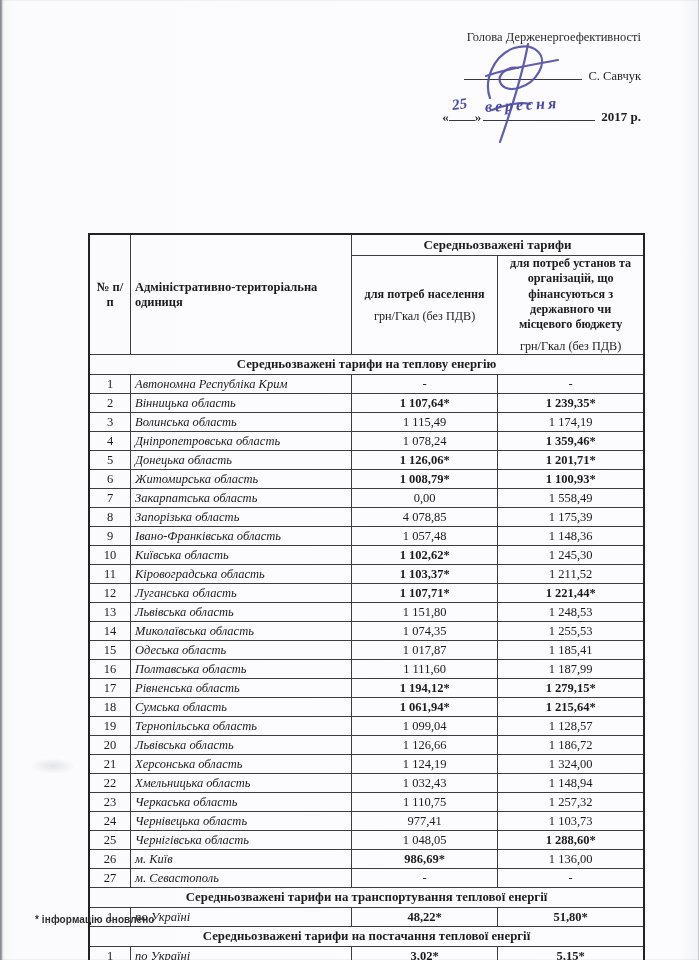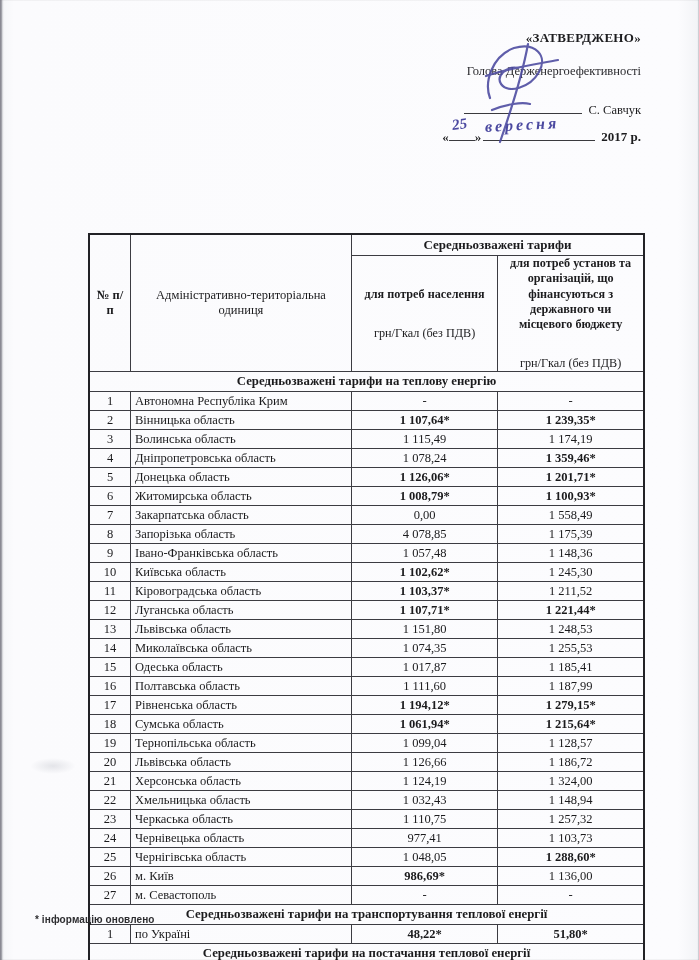--- a/index.html
+++ b/index.html
@@ -18,21 +18,21 @@
     overflow:hidden;
   }
 
   
   .approval{
     position:absolute; top:30px; right:58px; width:300px;
     text-align:right; font-size:13px; line-height:1.2;
   }
   .approval .approved{font-weight:bold; letter-spacing:.3px; margin-bottom:18px;}
   .approval .position{font-size:12.5px; color:#2a2a2e; margin-bottom:22px; text-align:right;}
-  .sig-line{white-space:nowrap; margin-bottom:10px;}
+  .sig-line{white-space:nowrap; margin-bottom:24px;}
   .sig-underline{
     display:inline-block; width:118px; border-bottom:1px solid #3a3a3e;
     height:12px; margin-right:6px; vertical-align:baseline;
   }
   .sig-name{font-size:12.5px;}
   .date-line{white-space:nowrap; font-weight:bold; font-size:13px; position:relative;}
   .date-underline-short{
     display:inline-block; width:26px; border-bottom:1px solid #3a3a3e;
     height:12px; text-align:center; vertical-align:baseline; position:relative;
   }
@@ -58,28 +58,28 @@
   table.tariffs{
     position:absolute; top:233px; left:88px;
     border-collapse:collapse; table-layout:fixed;
     width:557px; font-size:12.5px; color:#1b1b1d;
     border:2px solid #222226;
   }
   table.tariffs th, table.tariffs td{
     border:1px solid #3c3c42; padding:0 4px; overflow:hidden;
   }
   th.h-num{width:32px; font-weight:bold; text-align:center; font-size:12.5px;margin-top:13px;}
-  th.h-name{width:212px; font-weight:normal; text-align:center;}
+  th.h-name{width:212px; font-weight:bold; text-align:left;}
   th.h-group{height:20px; font-weight:bold; text-align:center; font-size:13px;}
   th.h-pop{width:116px; vertical-align:middle; font-weight:normal;}
   th.h-inst{width:188px; vertical-align:middle; font-weight:normal;}
   .h-title{font-weight:bold; text-align:center; font-size:12.2px; line-height:1.25;}
-  .h-unit{font-weight:normal; text-align:center; font-size:12.2px; margin-top:24px;}
+  .h-unit{font-weight:normal; text-align:center; font-size:12.2px; margin-top:7px;}
   td.c-num{text-align:center; height:18px; line-height:1;}
-  td.c-name{text-align:left; padding-left:9px;}
+  td.c-name{text-align:left; padding-left:9px;font-style:italic;}
   td.c-val{text-align:center;}
   td.bold{font-weight:bold;}
   td.section-title{
     text-align:center; font-weight:bold; height:19px; line-height:1; font-size:12.8px;
   }
 
   
   .footnote{
     position:absolute; top:914px; left:35px;
     font-family:"Liberation Sans", sans-serif; font-weight:bold;
@@ -89,21 +89,20 @@
   
   .smudge{position:absolute; top:758px; left:30px; width:46px; height:16px;
     background:radial-gradient(ellipse at center, rgba(120,125,140,.18), rgba(120,125,140,0) 70%);}
 </style>
 </head>
 <body>
 
 <div class="page">
 
   <div class="approval">
-    <div class="approved">«ЗАТВЕРДЖЕНО»</div>
     <div class="position">Голова Держенергоефективності</div>
     <div class="sig-line">
       <span class="sig-underline"></span><span class="sig-name">С. Савчук</span>
     </div>
     <div class="date-line">
       <span>«</span><span class="date-underline-short"><span class="hand hand-day">25</span></span><span>»</span><span class="date-underline-long"><span class="hand hand-month">вересня</span></span><span>2017 р.</span>
     </div>
   </div>
 
   <svg class="signature-svg" width="125" height="108" viewBox="0 0 125 108">

